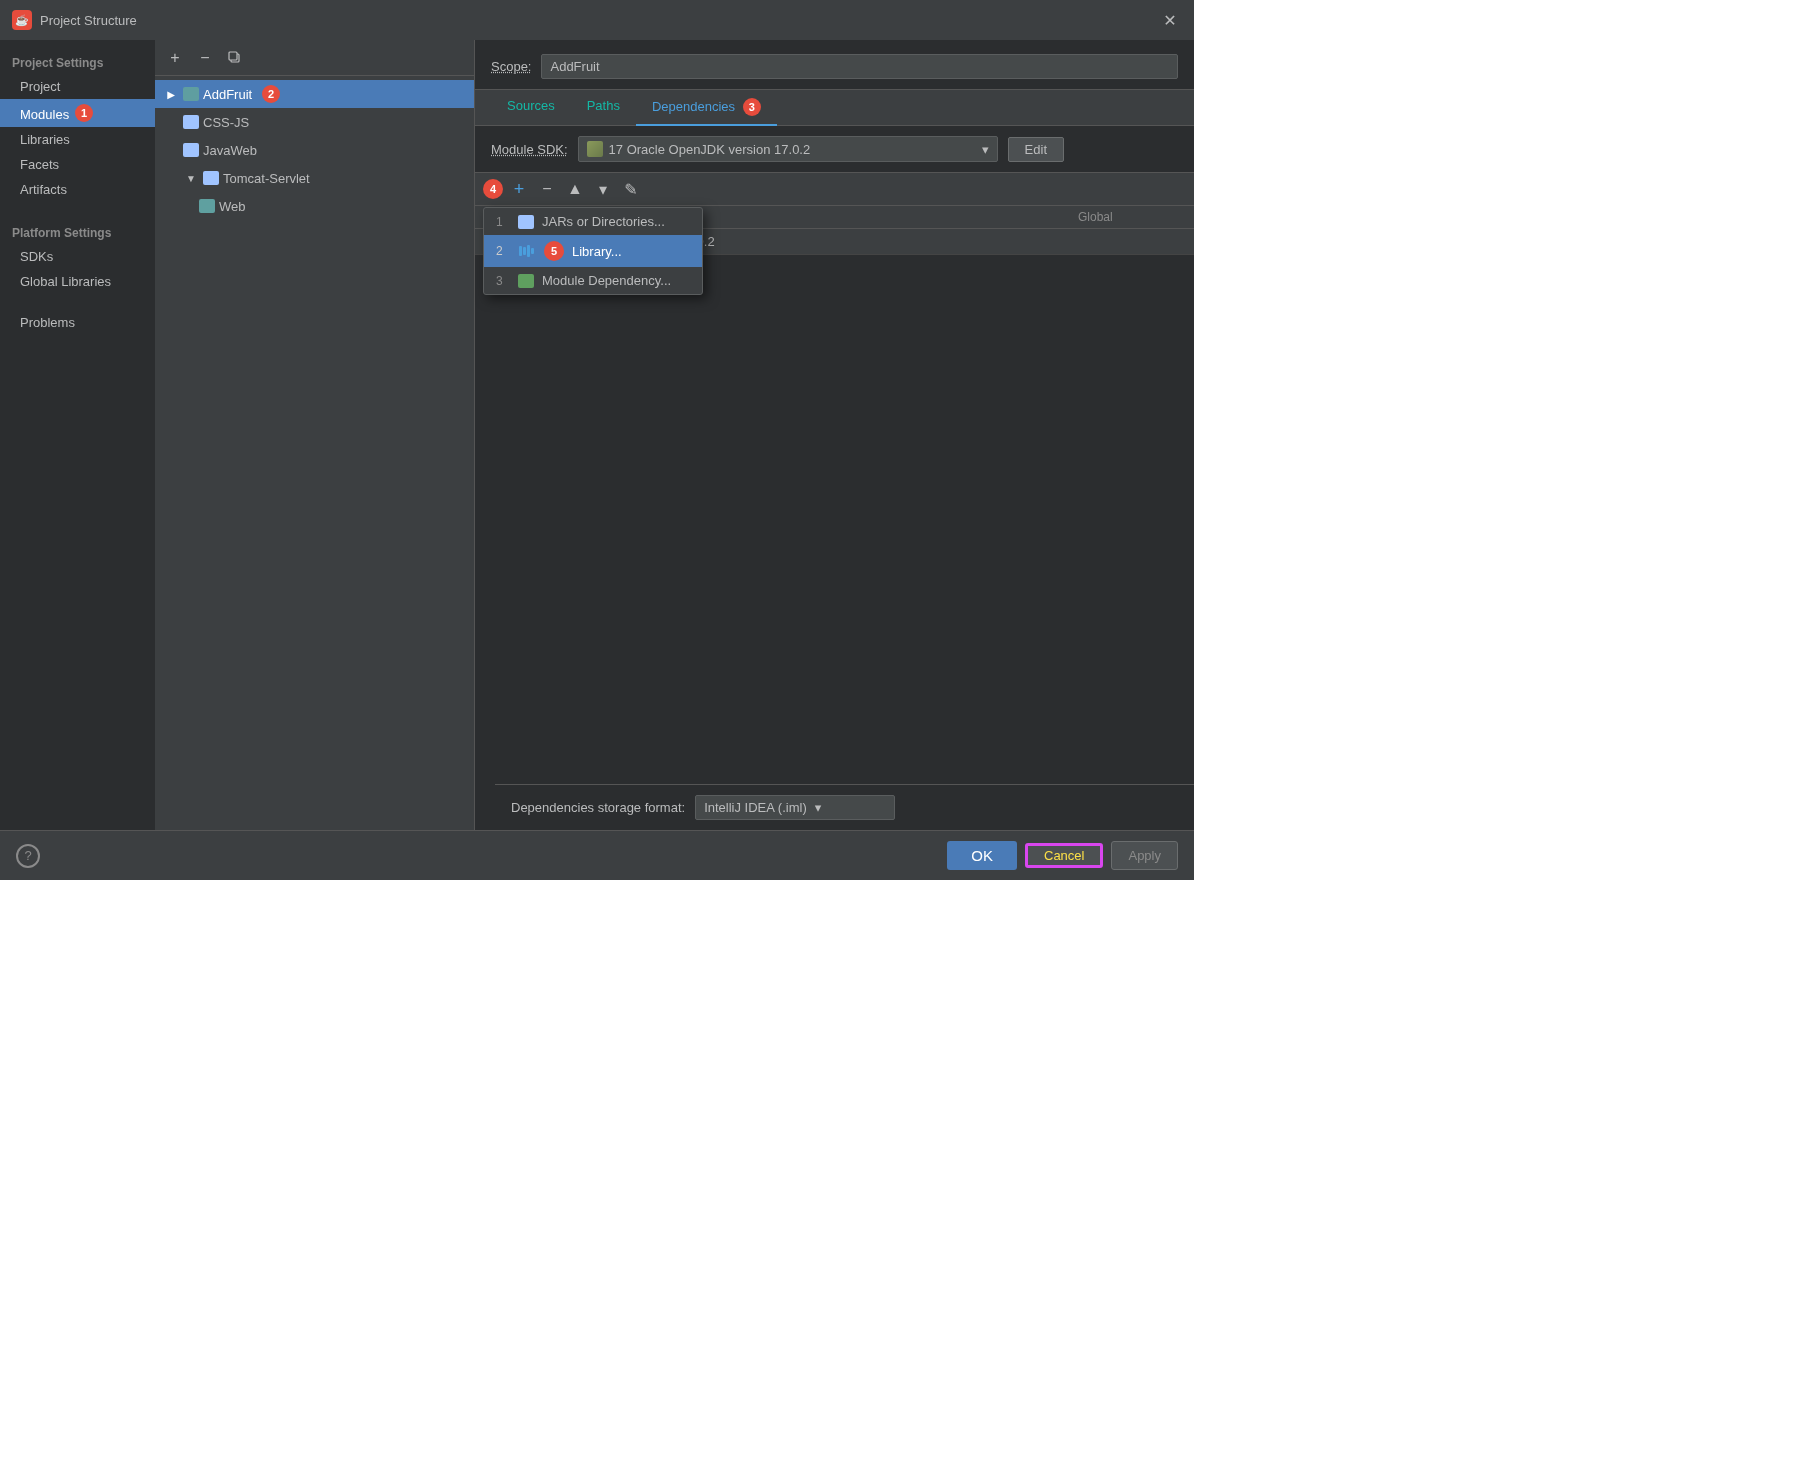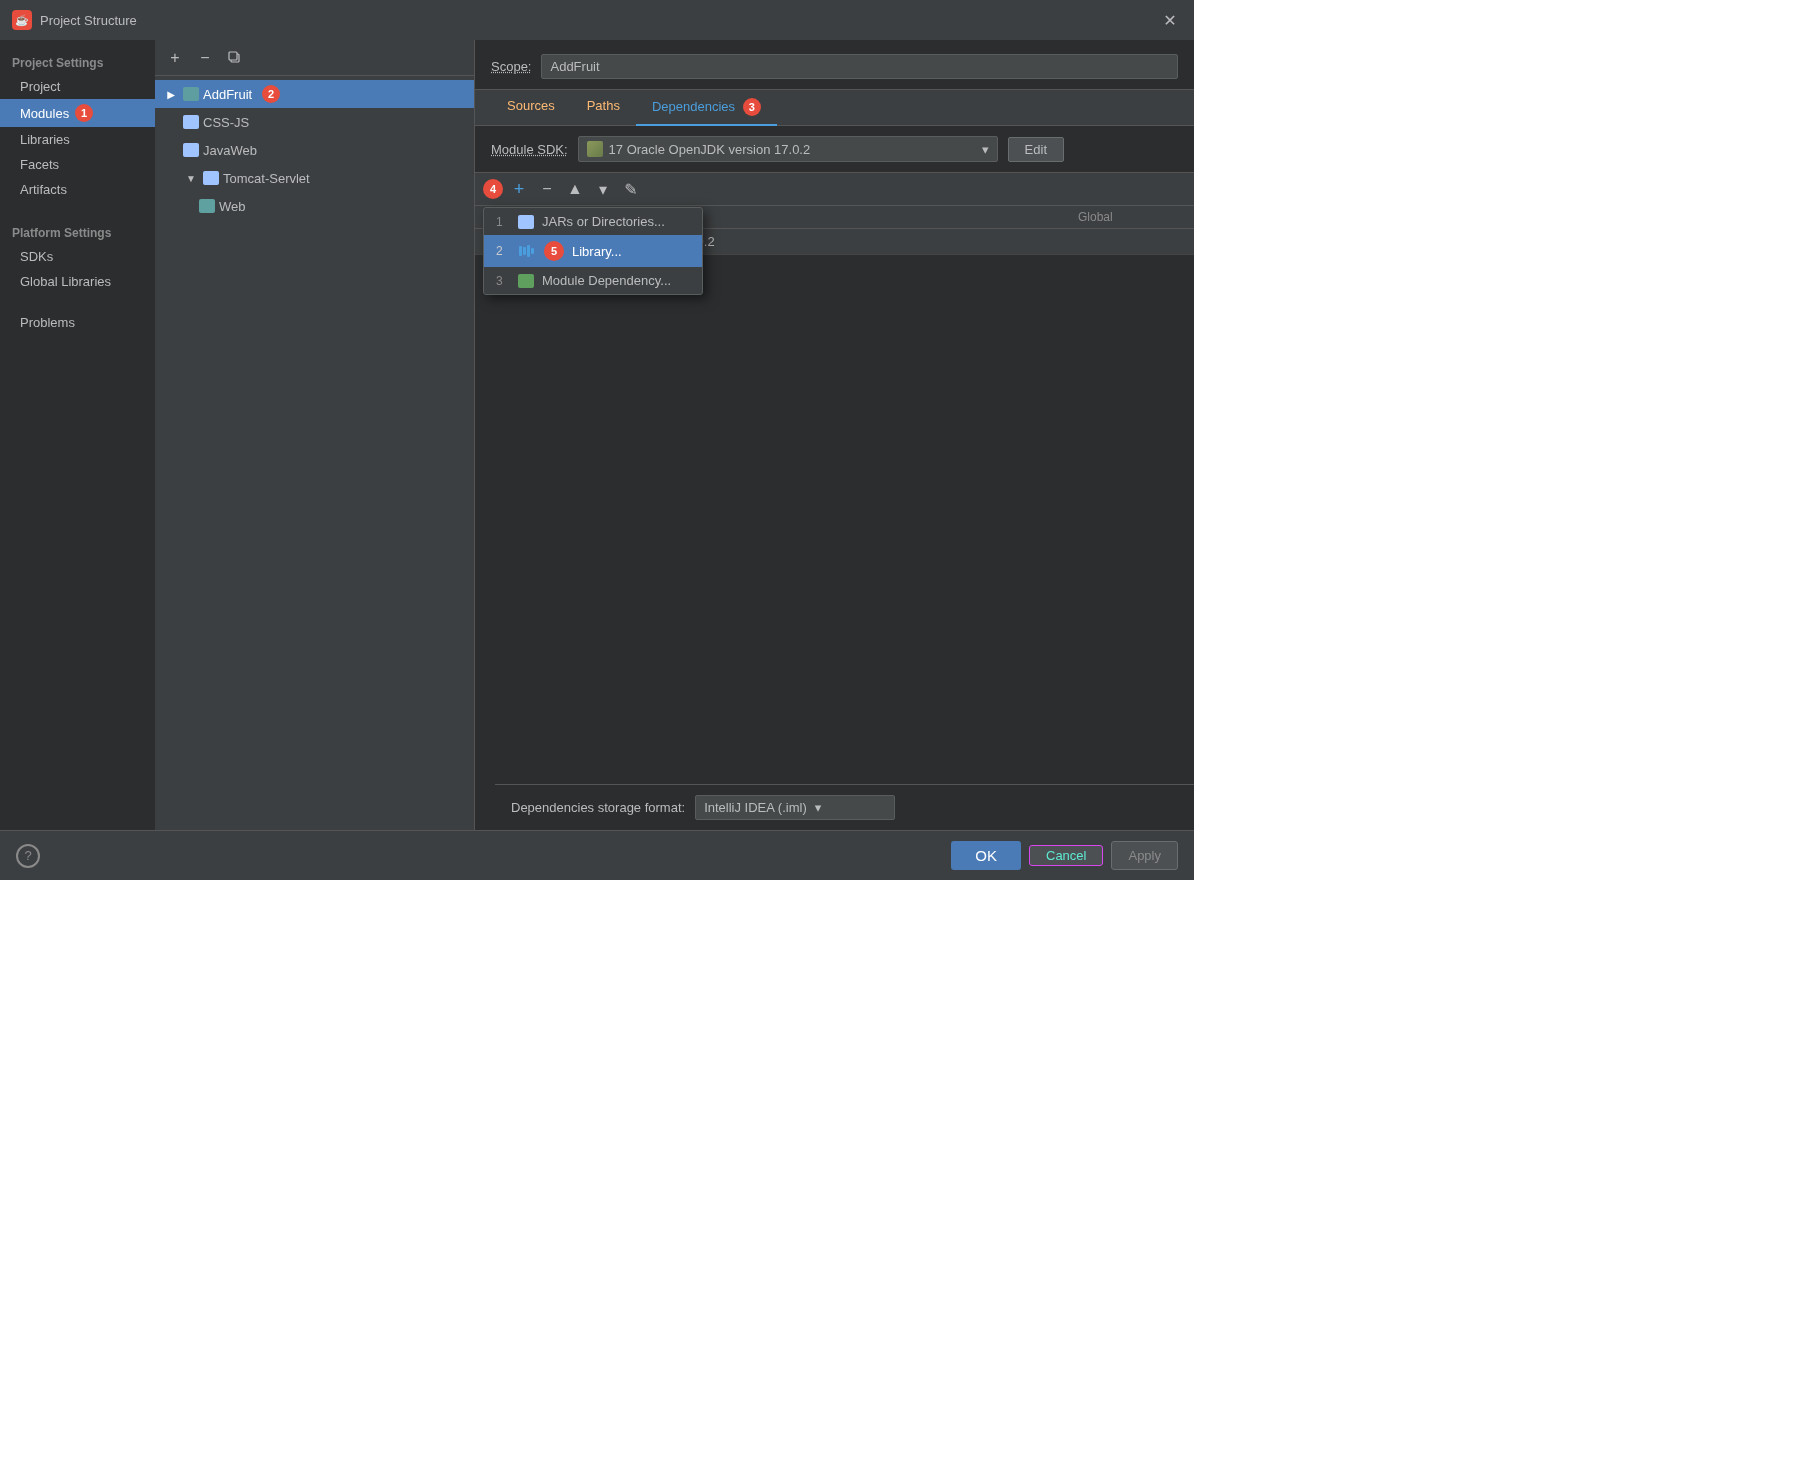--- a/index.html
+++ b/index.html
@@ -77,21 +77,21 @@
       font-weight: 600;
       text-transform: none;
     }
     .sidebar-item {
       padding: 5px 12px 5px 20px;
       cursor: pointer;
       color: #bbbcbd;
       font-size: 13px;
       border-radius: 0;
       display: flex;
-      align-items: center;
+      align-items: flex-end;
       gap: 6px;
     }
     .sidebar-item.active {
       background: #4a7bb7;
       color: white;
     }
     .badge {
       background: #e74c3c;
       color: white;
       border-radius: 10px;
@@ -195,21 +195,21 @@
     .tabs-row {
       display: flex;
       gap: 0;
       border-bottom: 1px solid #555;
       padding: 0 16px;
       background: #3c3f41;
     }
     .tab {
       padding: 8px 16px;
       cursor: pointer;
-      color: #fdba74;
+      color: #14b8a6;
       font-size: 13px;
       border-bottom: 2px solid transparent;
       margin-bottom: -1px;
     }
     .tab.active {
       color: #4a9edd;
       border-bottom: 2px solid #4a9edd;
     }
     .tab .badge {
       margin-left: 4px;
@@ -403,22 +403,22 @@
       background: #4a7bb7;
       color: white;
       border: none;
       padding: 6px 24px;
       border-radius: 3px;
       font-size: 15px;
       cursor: pointer;
     }
     .btn-cancel {
       background: #4c5052;
-      color: #5eead4;
-      border: 1px solid #d946ef;
+      color: #fde047;
+      border: 3px solid #d946ef;
       padding: 2px 16px;
       border-radius: 3px;
       font-size: 13px;
       cursor: pointer;
     }
     .btn-apply {
       background: #4c5052;
       color: #8a8a8a;
       border: 1px solid #6a6d6e;
       padding: 6px 16px;

